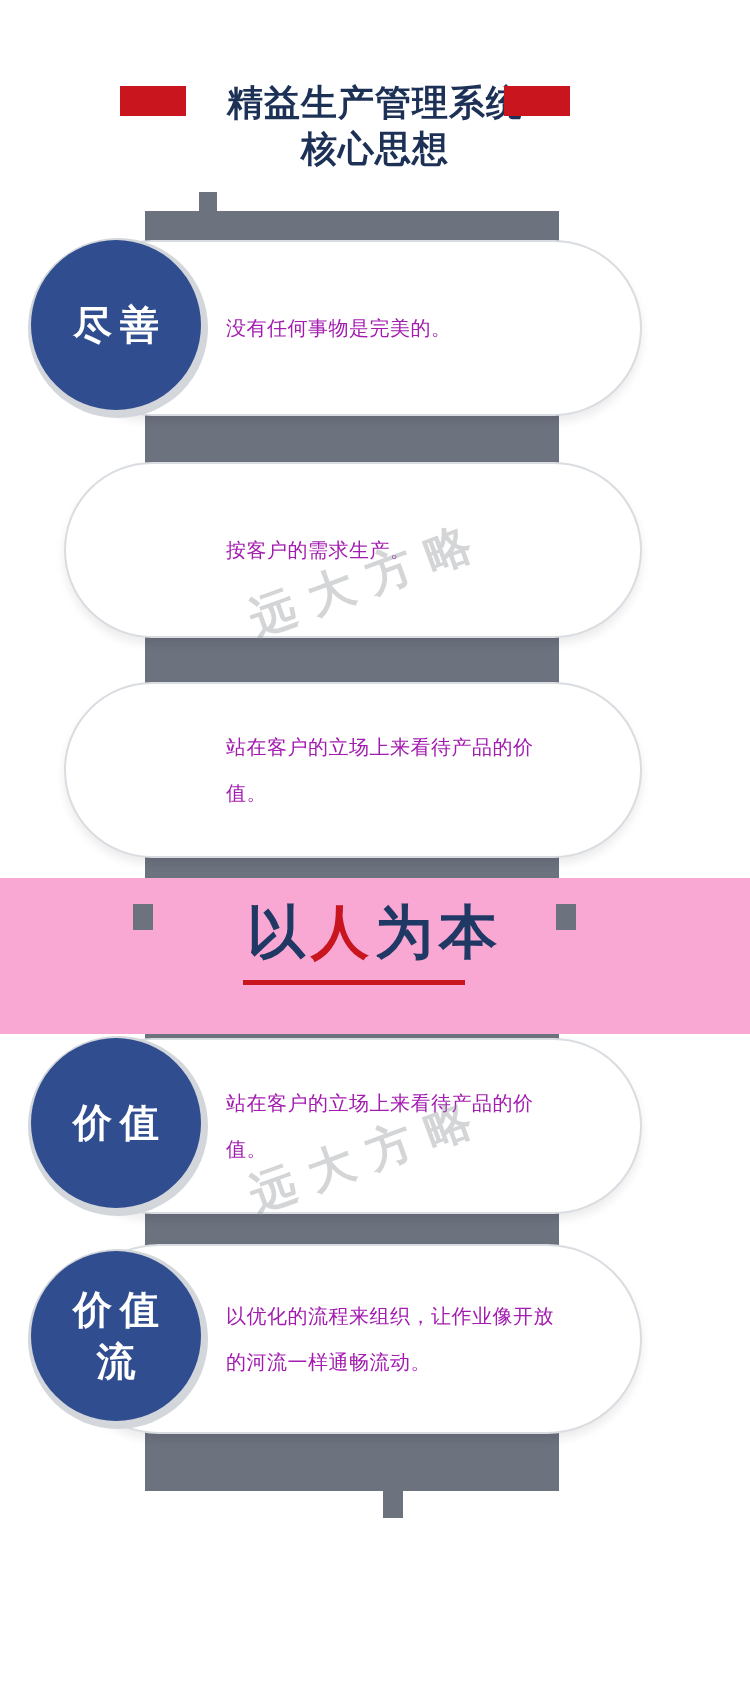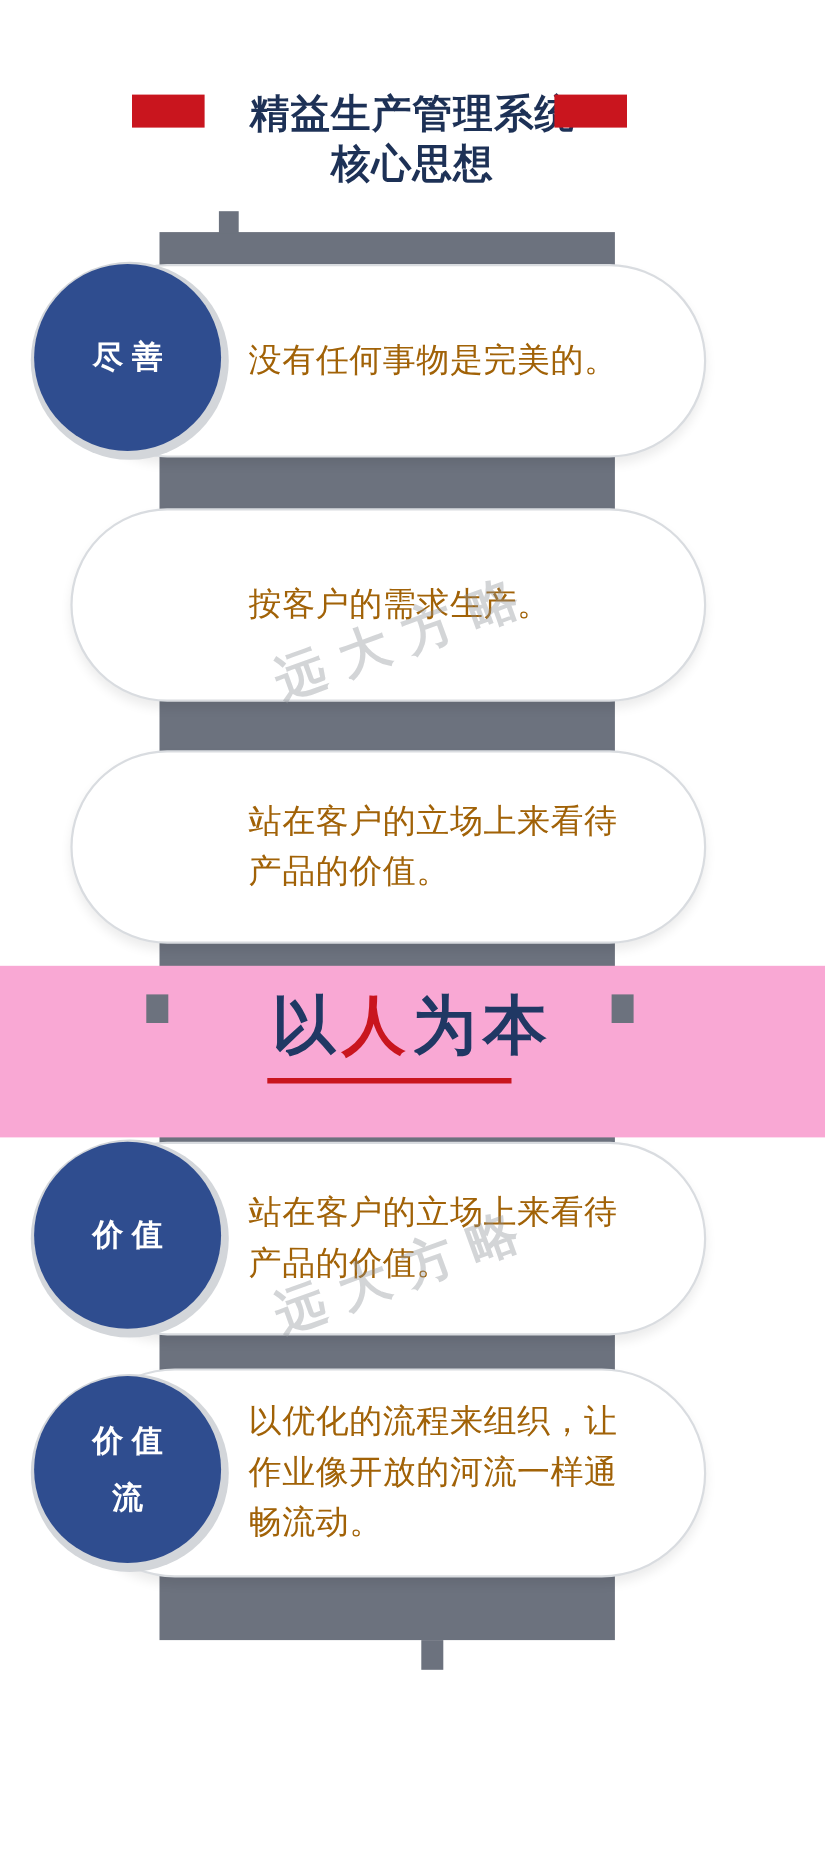--- a/index.html
+++ b/index.html
@@ -38,36 +38,36 @@
   .p4 { top: 1038px; height: 176px; }
   .p5 { top: 1244px; height: 190px; }
   .pill-body {
     position: absolute; left: 36px; top: 0; right: 0; bottom: 0;
     background: #ffffff; border: 2px solid #d9dce0; border-radius: 95px;
     box-shadow: 0 6px 10px rgba(0,0,0,0.08);
     box-sizing: border-box;
     display: flex; align-items: center; padding-left: 160px;
   }
   .pill-desc {
-    width: 345px; font-size: 30px; line-height: 46px;
-    color: #a16207; letter-spacing: 0.5px;
+    width: 345px; font-size: 20px; line-height: 46px;
+    color: #a21caf; letter-spacing: 0.5px;
   }
   .pill-circle {
     position: absolute; left: 0; top: 50%; transform: translateY(-50%);
     width: 180px; height: 180px; border-radius: 50%;
     background: #d3d6da;
   }
   .circle-inner {
     position: absolute; left: 3px; top: 2px;
     width: 170px; height: 170px; border-radius: 50%;
     background: #2f4d8f; color: #ffffff;
     display: flex; flex-direction: column; align-items: center; justify-content: center;
     font-weight: bold; text-align: center;
   }
-  .badge-line { display: block; font-size: 28px; line-height: 52px; letter-spacing: 8px; padding-left: 8px; }
+  .badge-line { display: block; font-size: 39px; line-height: 52px; letter-spacing: 8px; padding-left: 8px; }
 
   
   .band { position: absolute; left: 0; top: 878px; width: 750px; height: 156px; background: #f9a8d4; z-index: 1; }
   .tab { position: absolute; width: 20px; height: 26px; background: #6c727e; top: 26px; z-index: 2; }
   .tab-left  { left: 133px; }
   .tab-right { left: 556px; }
   .band-title {
     position: absolute; top: 16px; left: 0; width: 100%; text-align: center;
     font-size: 58px; font-weight: bold; color: #203864; letter-spacing: 6px;
   }

